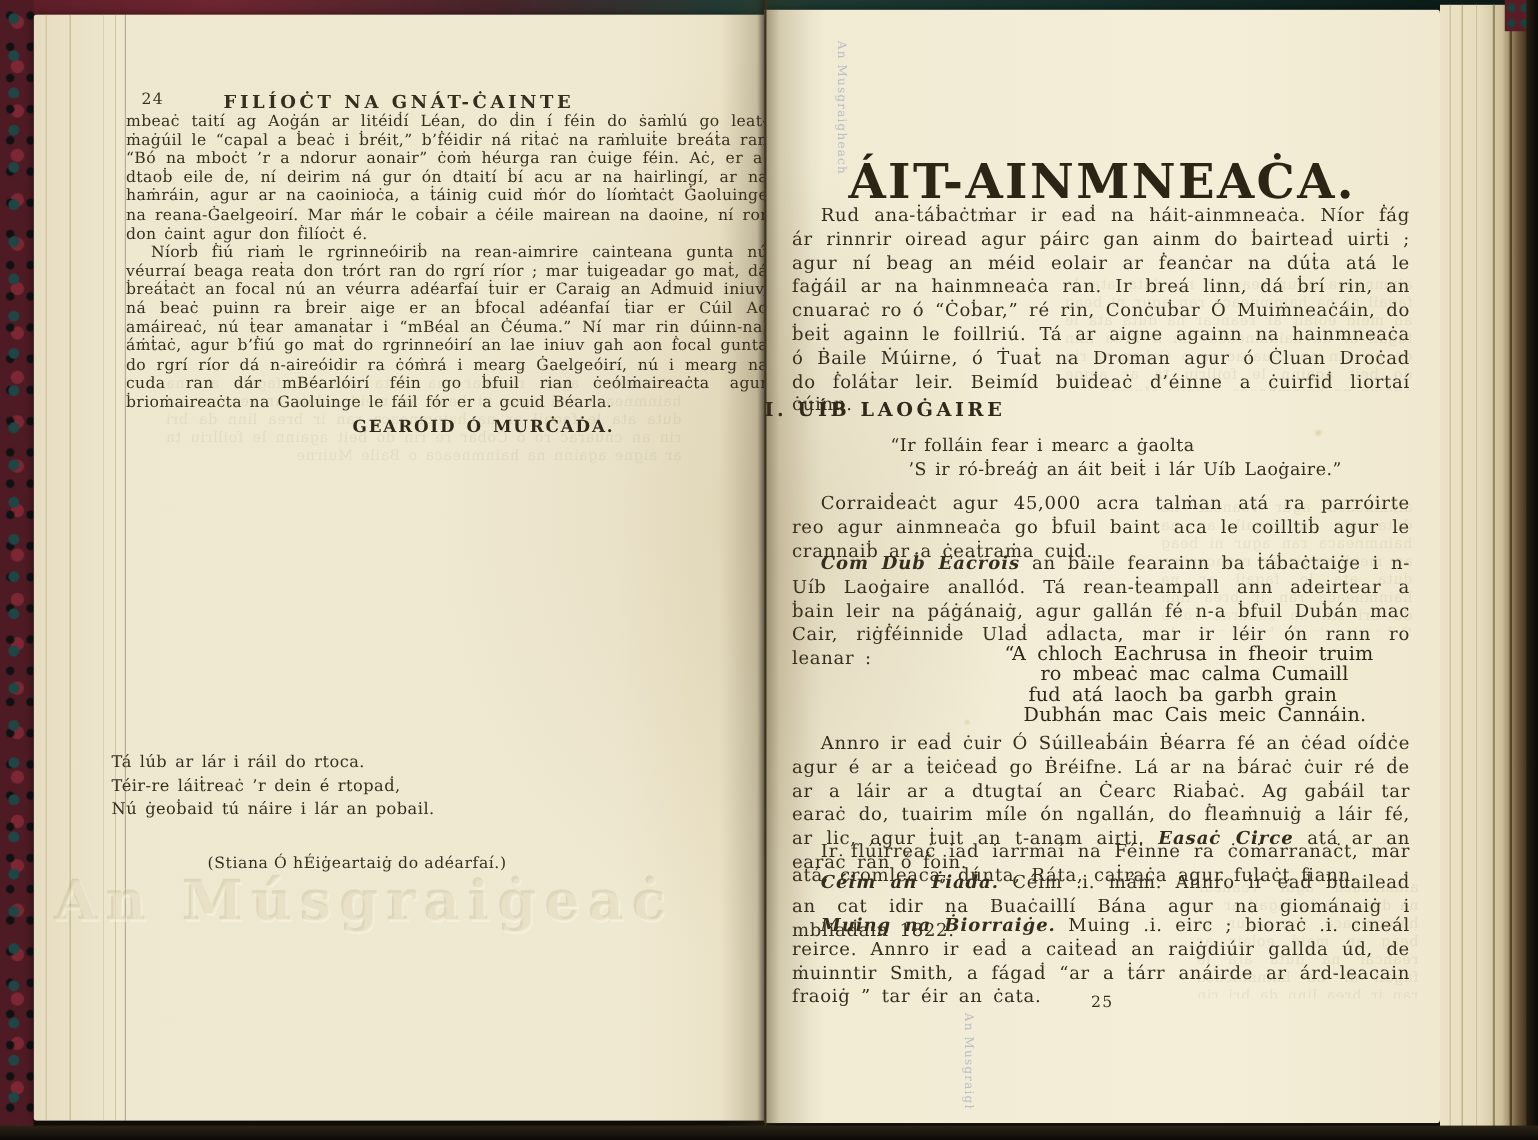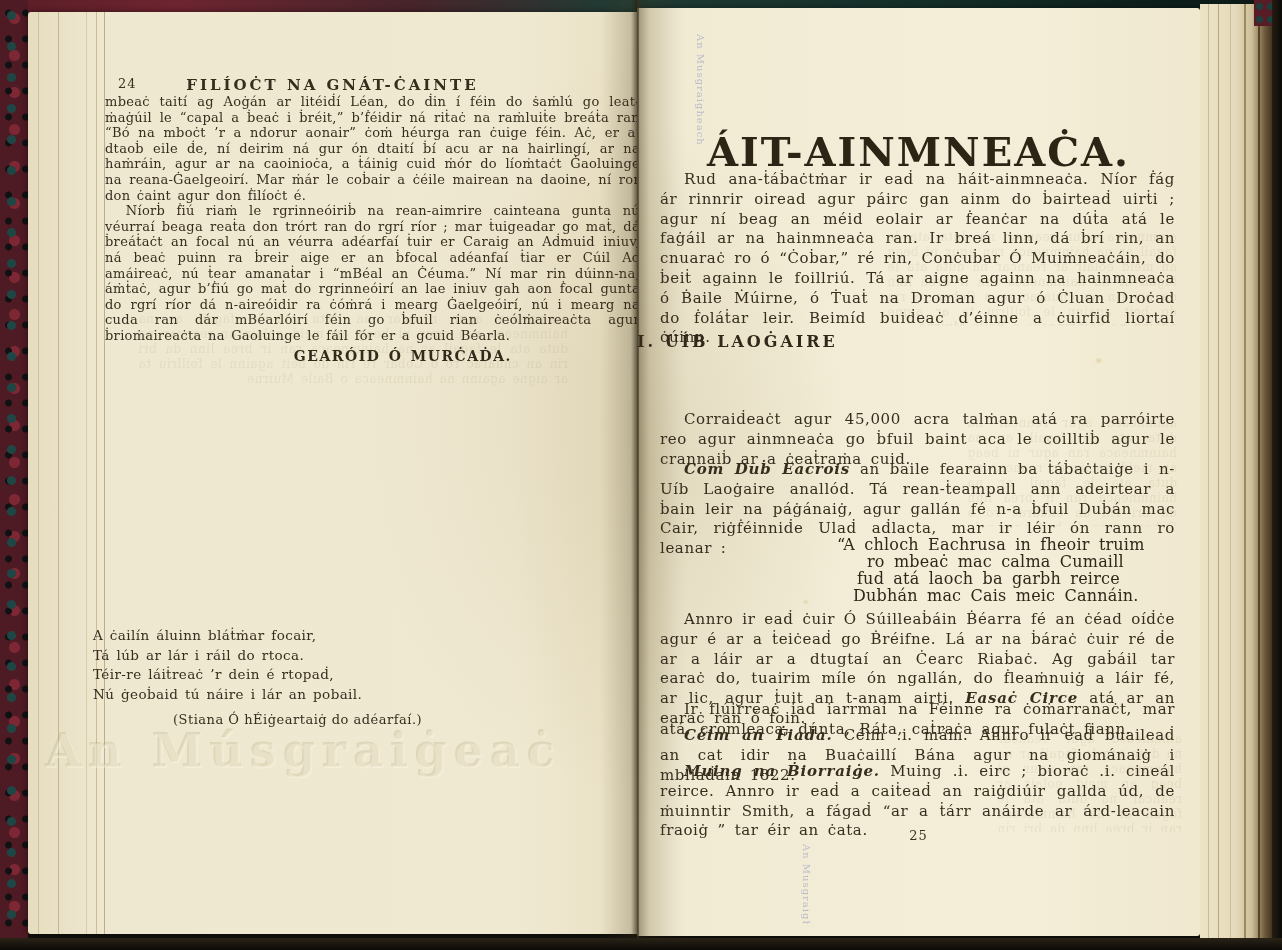--- a/index.html
+++ b/index.html
@@ -109,52 +109,55 @@
 
     <div class="body-left">
       <p>mbeaċ taití ag Aoġán ar litéiḋí Léan, do ḋin í féin do ṡaṁlú go leat-ṁaġúil le “capal a ḃeaċ i ḃréit,” b’ḟéidir ná riṫaċ na raṁluiṫe breáṫa ran “Bó na mboċt ’r a ndorur aonair” ċoṁ héurga ran ċuige féin. Aċ, er a’ dtaoḃ eile ḋe, ní deirim ná gur ón dtaití ḃí acu ar na hairlingí, ar na haṁráin, agur ar na caoinioċa, a ṫáinig cuid ṁór do líoṁtaċt Ġaoluinge na reana-Ġaelgeoirí. Mar ṁár le coḃair a ċéile mairean na daoine, ní ror don ċaint agur don ḟilíoċt é.</p>
       <p class="indent">Níorḃ ḟiú riaṁ le rgrinneóiriḃ na rean-aimrire cainteana gunta nú véurraí beaga reaṫa don trórt ran do rgrí ríor ; mar ṫuigeadar go maṫ, dá ḃreáṫaċt an focal nú an véurra adéarfaí ṫuir er Caraig an Aḋmuid iniuv, ná beaċ puinn ra ḃreir aige er an ḃfocal adéanfaí ṫiar er Cúil Ao amáireaċ, nú ṫear amanaṫar i “mBéal an Ċéuma.” Ní mar rin dúinn-na, áṁṫaċ, agur b’ḟiú go maṫ do rgrinneóirí an lae iniuv gah aon ḟocal gunta do rgrí ríor dá n-aireóidir ra ċóṁrá i mearg Ġaelgeóirí, nú i mearg na cuda ran dár mBéarlóirí féin go ḃfuil rian ċeólṁaireaċta agur ḃrioṁaireaċta na Gaoluinge le fáil fór er a gcuid Béarla.</p>
       <div class="signature">GEARÓID Ó MURĊAḊA.</div>
     </div>
 
     <div class="ghost" style="left:110px;top:300px;width:430px;height:160px;">ainmneaca agur reancar na duta ata le fagail ar na hainmneaca ran agur ni beag an meid eolair ar reancar na duta ata le fagail ar na hainmneaca ran ir brea linn da bri rin an cnuarac ro o Cobar re rin do beit againn le foillriu ta ar aigne againn na hainmneaca o Baile Muirne</div>
 
     <div class="verse-left">
-      <div>A ċailín áluinn bláṫṁar focair,</div>
       <div>Tá lúb ar lár i ráil do rtoca.</div>
       <div>Téir-re láiṫreaċ ’r dein é rtopaḋ,</div>
       <div>Nú ġeoḃaid tú náire i lár an pobail.</div>
     </div>
     <div class="verse-attrib">(Stiana Ó hÉiġeartaiġ do adéarfaí.)</div>
 
     <div class="emboss">An Músgraiġeaċ</div>
   </div>
 
   <div class="page page-right gaelic">
     <div class="chapter-title">ÁIT-AINMNEAĊA.</div>
 
     <div class="rp-block" style="top:162px;">
       <p class="indent">Rud ana-ṫáḃaċtṁar ir eaḋ na háit-ainmneaċa. Níor ḟág ár rinnrir oiread agur páirc gan ainm do ḃairteaḋ uirṫi ; agur ní beag an méid eolair ar ḟeanċar na dúṫa atá le faġáil ar na hainmneaċa ran. Ir breá linn, dá ḃrí rin, an cnuaraċ ro ó “Ċoḃar,” ré rin, Conċuḃar Ó Muiṁneaċáin, do ḃeiṫ againn le foillriú. Tá ar aigne againn na hainmneaċa ó Ḃaile Ṁúirne, ó Ṫuaṫ na Droman agur ó Ċluan Droċad do ḟoláṫar leir. Beimíd buiḋeaċ d’éinne a ċuirfiḋ liortaí ċúinn.</p>
     </div>
 
     <div class="section-heading">I.  UÍB  LAOĠAIRE</div>
 
+    <div class="quote">
+      <div class="q1">“Ir folláin fear i mearc a ġaolta</div>
+      <div class="q2">’S ir ró-ḃreáġ an áit beiṫ i lár Uíb Laoġaire.”</div>
+    </div>
 
     <div class="rp-block" style="top:402px;">
       <p class="indent">Corraiḋeaċt agur 45,000 acra talṁan atá ra parróirte reo agur ainmneaċa go ḃfuil baint aca le coilltiḃ agur le crannaiḃ ar a ċeaṫraṁa cuid.</p>
     </div>
 
     <div class="rp-block" style="top:452px;">
       <p class="indent"><span class="term">Com Duḃ Eaċrois</span><span> an baile fearainn ba ṫáḃaċtaiġe i n-Uíb Laoġaire anallód. Tá rean-ṫeampall ann adeirtear a ḃain leir na páġánaiġ, agur gallán fé n-a ḃfuil Duḃán mac Cair, riġḟéinniḋe Ulaḋ aḋlacta, mar ir léir ón rann ro leanar :</span></p>
     </div>
 
     <div class="roman-verse">
       <div class="rv-1">“A chloch Eachrusa in fheoir truim</div>
       <div class="rv-2">ro mbeaċ mac calma Cumaill</div>
-      <div class="rv-3">fud atá laoch ba garbh reirce</div>
+      <div class="rv-3">fud atá laoch ba garbh grain</div>
       <div class="rv-4">Dubhán mac Cais meic Cannáin.</div>
     </div>
 
     <div class="rp-block" style="top:602px;">
       <p class="indent"><span>Annro ir eaḋ ċuir Ó Súilleaḃáin Ḃéarra fé an ċéad oíḋċe agur é ar a ṫeiċeaḋ go Ḃréifne. Lá ar na ḃáraċ ċuir ré ḋe ar a láir ar a dtugtaí an Ċearc Riaḃaċ. Ag gaḃáil tar earaċ do, tuairim míle ón ngallán, do ḟleaṁnuiġ a láir fé, ar lic, agur ṫuit an t-anam airti. </span><span class="term">Easaċ Circe</span><span> atá ar an earaċ ran ó ḟoin.</span></p>
     </div>
 
     <div class="rp-block" style="top:692px;">
       <p class="indent">Ir flúirreaċ iad iarrmaí na Féinne ra ċoṁarranaċt, mar atá, cromleaca, dúnta, Ráta, caṫraċa agur fulaċt fiann.</p>
     </div>

